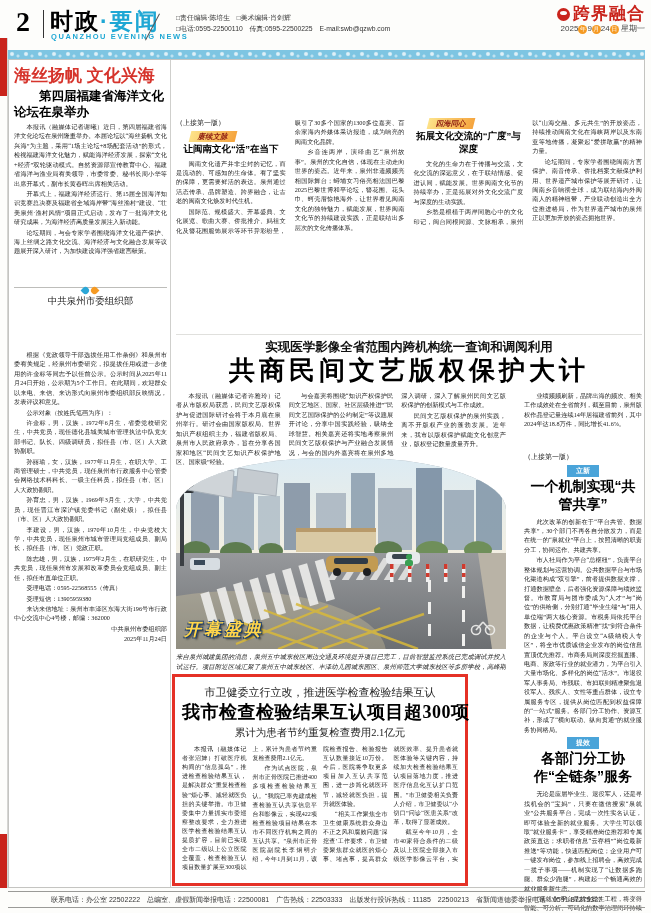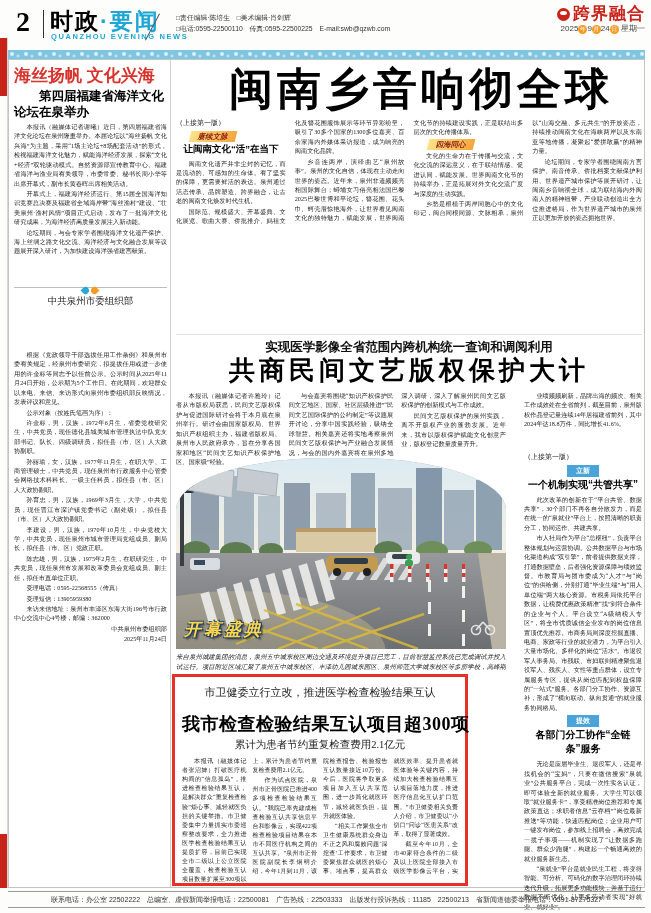--- a/index.html
+++ b/index.html
@@ -75,31 +75,31 @@
   .cp-tail { left:524px; top:391px; width:118px; height:57px; }
 
   
   .photo { left:176px; top:458px; width:330px; height:191px; border-radius:150px 150px 0 0 / 52px 52px 0 0; overflow:hidden; background:#9aa3ab; }
   .photo-title { left:184px; top:618px; font:italic 900 17px "Liberation Serif", serif; color:#ffd54a; letter-spacing:3px;
     text-shadow:1px 1px 0 #1c3f6e, -1px 1px 0 #1c3f6e, 1px -1px 0 #1c3f6e, 2px 2px 2px rgba(0,0,0,.6); }
   .photo-cap { left:176px; top:652px; width:330px; font:italic 6.4px "Liberation Serif", serif; line-height:1.5; text-align:justify; color:#222; height:20px; overflow:hidden; }
 
   
   .redbox { left:172px; top:674px; width:296px; height:212px; border:3px solid #e53126; background:#fff; padding:8px 7px 5px; }
-  .rb-kicker { text-align:center; font:11px "Liberation Serif", serif; color:#222; margin-bottom:12px; }
+  .rb-kicker { text-align:center; font:11px "Liberation Serif", serif; color:#222; margin-bottom:0; }
   .rb-headline { text-align:center; font:900 18px "Liberation Serif", serif; color:#000; letter-spacing:0.5px; white-space:nowrap; }
   .rb-sub { text-align:center; font:10.5px "Liberation Serif", serif; color:#222; margin:2px 0 5px; }
   .rb-body { column-count:4; column-gap:6px; height:128px; font-size:6px; }
 
   
   .emp { left:524px; top:452px; width:118px; height:434px; }
   .emp .bodytext { height:auto; }
   .emp-b1 { height:150px; overflow:hidden; }
   .emp-b2 { height:122px; overflow:hidden; }
-  .emp-sub { font-size:10px; }
+  .emp-sub { font-size:14px; }
   .qr-wrap { text-align:center; margin-top:6px; }
 
   
   .footer { left:8px; top:891px; width:637px; border-top:1px solid #9a9a97; border-bottom:1px solid #9a9a97; padding:3px 0 2px; text-align:center; font:7px "Liberation Sans", sans-serif; color:#333; }
 </style>
 </head>
 <body>
 
 <div id="page">
 
@@ -144,29 +144,29 @@
     <p>孙育忠，男，汉族，1969年3月生，大学，中共党员，现任晋江市深沪镇党委书记（副处级），拟任县（市、区）人大政协副职。</p>
     <p>李建设，男，汉族，1970年10月生，中央党校大学，中共党员，现任泉州市城市管理局党组成员、副局长，拟任县（市、区）党政正职。</p>
     <p>陈志雄，男，汉族，1975年2月生，在职研究生，中共党员，现任泉州市发展和改革委员会党组成员、副主任，拟任市直单位正职。</p>
     <p>受理电话：0595-22568555（传真）</p>
     <p>受理短信：13905959380</p>
     <p>来访来信地址：泉州市丰泽区东海大街196号市行政中心交流中心4号楼，邮编：362000</p>
     <p class="sign">中共泉州市委组织部</p>
     <p class="sign">2025年11月24日</p>
   </div>
 
-  <div class="abs mn-headline">闽南乡音响彻全球</div>
   <div class="abs mn-body bodytext">
     <p class="cont-note">（上接第一版）</p>
     <div class="tagline"><span class="tag-orange">赓续文脉</span></div>
     <h3 class="subhead">让闽南文化“活”在当下</h3>
     <p>闽南文化遗产并非尘封的记忆，而是流动的、可感知的生命体。有了坚实的保障，更需要鲜活的表达。泉州通过活态传承、品牌塑造、跨界融合，让古老的闽南文化焕发时代生机。</p>
     <p>国际范、规模盛大、开幕盛典、文化展览、歌曲大赛、侨批推介、妈祖文化及簪花围服饰展示等环节异彩纷呈，吸引了30多个国家的1300多位嘉宾、百余家海内外媒体采访报道，成为响亮的闽南文化品牌。</p>
     <p>乡音连两岸，演绎曲艺“泉州故事”。泉州的文化自信，体现在主动走向世界的姿态。近年来，泉州非遗频频亮相国际舞台；蟳埔女习俗亮相法国巴黎2025巴黎世博和平论坛，簪花围、花头巾、蚵壳厝惊艳海外，让世界看见闽南文化的独特魅力，赋能发展，世界闽南文化节的持续建设实践，正是联结出多层次的文化传播体系。</p>
     <div class="tagline"><span class="tag-orange">四海同心</span></div>
+    <h3 class="subhead">拓展文化交流的“广度”与深度</h3>
     <p>文化的生命力在于传播与交流，文化交流的深远意义，在于联结情感、促进认同，赋能发展。世界闽南文化节的持续举办，正是拓展对外文化交流广度与深度的生动实践。</p>
     <p>乡愁是根植于两岸同胞心中的文化印记，闽台同根同源、文脉相承，泉州以“山海交融、多元共生”的开放姿态，持续推动闽南文化在海峡两岸以及东南亚等地传播，凝聚起“爱拼敢赢”的精神力量。</p>
     <p>论坛期间，专家学者围绕闽南方言保护、南音传承、侨批档案文献保护利用、世界遗产城市保护等展开研讨，让闽南乡音响彻全球，成为联结海内外闽南人的精神纽带，产业联动创造出全方位推进格局，作为世界遗产城市的泉州正以更加开放的姿态拥抱世界。</p>
   </div>
 
   <div class="abs cp-kicker">实现医学影像全省范围内跨机构统一查询和调阅利用</div>
   <div class="abs cp-headline">共商民间文艺版权保护大计</div>
   <div class="abs cp-body bodytext">
     <p>本报讯（融媒体记者许雅玲）记者从市版权局获悉，民间文艺版权保护与促进国际研讨会将于本月底在泉州举行。研讨会由国家版权局、世界知识产权组织主办，福建省版权局、泉州市人民政府承办，旨在分享各国家和地区“民间文艺知识产权保护地区、国家级”经验。</p>
     <p>与会嘉宾将围绕“知识产权保护民间文艺地区、国家、社区层级推进”“民间文艺国际保护的公约制定”等议题展开讨论，分享中国实践经验，吸纳全球智慧。相关嘉宾还将实地考察泉州民间文艺版权保护与产业融合发展情况，与会的国内外嘉宾将在泉州多地深入调研，深入了解泉州民间文艺版权保护的创新模式与工作成效。</p>

